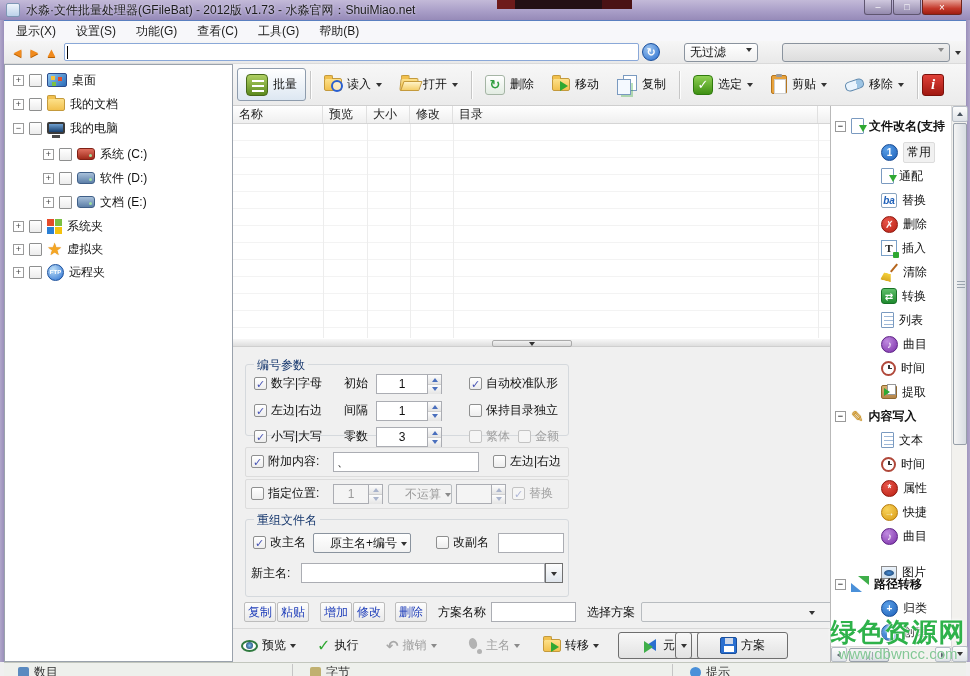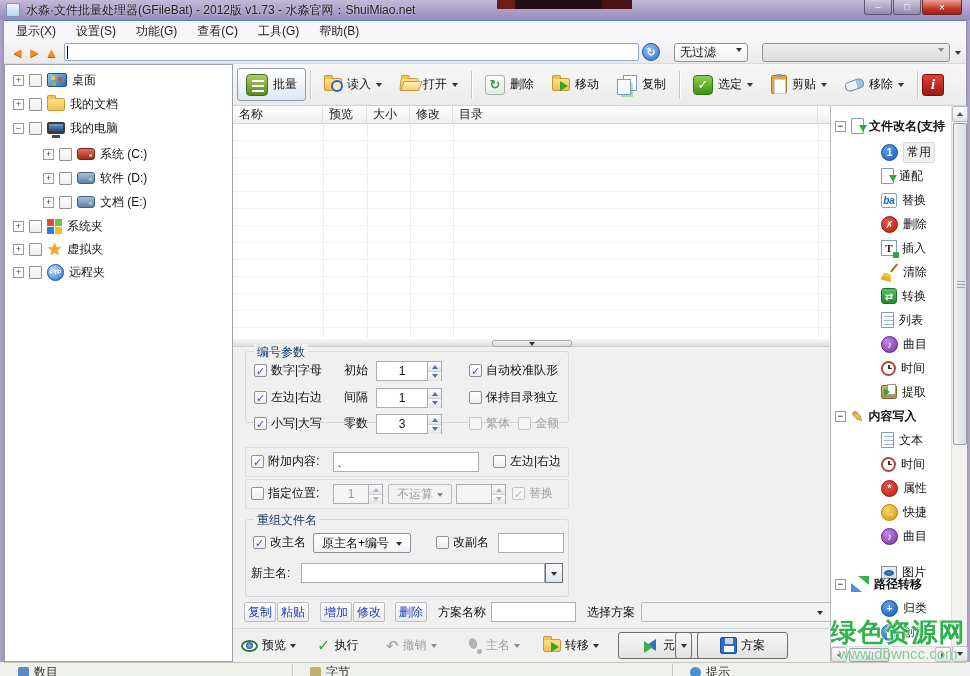--- a/index.html
+++ b/index.html
@@ -23,21 +23,21 @@
  display:flex;align-items:center;padding-left:2px}
 .menu-item{padding:0 10px;height:100%;display:flex;align-items:center;color:#1c1c1c}
 .navbar{position:absolute;left:4px;top:41px;width:962px;height:23px;background:linear-gradient(#f6f6f6,#e9e9e9);
  display:flex;align-items:center;padding:0 5px;border-bottom:1px solid #dadada}
 .nav-ar{width:17px;text-align:center;font-size:13px;color:#f08a1d;text-shadow:0 1px 0 #b55e00;cursor:default}
 .addr{width:575px;height:18px;background:#fff;border:1px solid #8aa8d8;border-radius:2px;margin-left:4px;display:flex;align-items:center;padding-left:2px}
 .caret{width:1px;height:13px;background:#000}
 .refresh{width:18px;height:18px;border-radius:50%;margin-left:3px;background:radial-gradient(circle at 35% 30%,#9cc4ee,#2a6fd0);
  border:1px solid #1a4f9c;color:#fff;font-size:11px;font-weight:bold;display:flex;align-items:center;justify-content:center}
 .combo{height:19px;border:1px solid #8a939e;border-radius:3px;background:linear-gradient(#fff,#f0f0f0);
- display:flex;align-items:flex-start;justify-content:space-between;padding:0 5px;margin-left:14px}
+ display:flex;align-items:flex-start;justify-content:space-between;padding:0 5px;margin-left:24px}
 .combo.filter{width:74px}
 .combo.gray{flex:1;background:linear-gradient(#eee,#ddd)}
 .ca{width:0;height:0;border:3.5px solid transparent;border-top:4px solid #333;margin-top:4px}
 .ca.dim{border-top-color:#8a8a8a}
 .ovf{margin-left:5px}
 
 .left-panel{position:absolute;left:4px;top:64px;width:229px;height:598px;background:#fff;border:1px solid #9aa2ac;overflow:hidden}
 .trow{position:absolute;left:0;height:24px;display:flex;align-items:center;gap:5px;padding-left:8px;white-space:nowrap}
 .trow.lv1{padding-left:38px}
 .texp{width:11px;height:11px;border:1px solid #9a9a9a;background:#fff;font-size:9px;line-height:9px;text-align:center;color:#444;flex:none}
@@ -118,21 +118,21 @@
 .spin-val{width:52px;height:20px;background:#fff;border:1px solid #abadb3;display:flex;align-items:center;justify-content:center}
 .spin.small .spin-val{width:36px}
 .spin-btns{width:14px;height:20px;display:flex;flex-direction:column;border:1px solid #abadb3;border-left:none}
 .su,.sd{flex:1;background:linear-gradient(#fdfdfd,#e4e4e4);display:flex;align-items:center;justify-content:center}
 .su::after{content:"";border:3px solid transparent;border-bottom:4px solid #4a6fbd;margin-bottom:2px}
 .sd::after{content:"";border:3px solid transparent;border-top:4px solid #4a6fbd;margin-top:2px}
 .su{border-bottom:1px solid #cfcfcf}
 .spin.dis .spin-val{background:#f4f4f4;color:#9a9a9a}
 .spin.dis .su::after{border-bottom-color:#aab4cc}.spin.dis .sd::after{border-top-color:#aab4cc}
 .mini-combo{height:20px;border:1px solid #8a939e;border-radius:2px;background:linear-gradient(#fff,#f2f2f2);
- display:inline-flex;align-items:center;justify-content:space-between;padding:0 8px;gap:4px}
+ display:inline-flex;align-items:center;justify-content:space-between;padding:0 16px;gap:4px}
 .mini-combo.dis{background:#f2f2f2;color:#9a9a9a;border-color:#b8bcc0}
 .flatbox{position:absolute;border:1px solid #dcdcdc;border-radius:2px}
 .txt{height:20px;background:#fff;border:1px solid #abadb3;display:inline-flex;align-items:center;padding:0 3px}
 .drop-btn{width:18px;height:20px;background:linear-gradient(#fdfdfd,#dfe5ec);border:1px solid #707070;display:inline-flex;align-items:center;justify-content:center}
 .mini-btn{height:20px;padding:0 3px;font-size:12px;color:#1f3eba;background:linear-gradient(#fdfdfd,#eaeaea);
  border:1px solid #bdbdbd;border-radius:2px;display:inline-flex;align-items:center}
 
 .actionbar{position:absolute;left:0;top:522px;width:597px;height:34px;background:#f0f0f0;border-top:1px solid #d8d8d8}
 .abtn{position:absolute;top:3px;height:27px;display:flex;align-items:center;gap:4px;white-space:nowrap}
 .abtn.boxed{border:1px solid #6e6e6e;border-radius:3px;background:linear-gradient(#f8f8f8,#e2e2e2);padding:0 22px}
@@ -392,21 +392,21 @@
       <div class="vline" style="left:585px"></div>
     </div>
     <div class="splitter">
       <div class="split-btn">
           <span class="ca"></span>
         </div>
     </div>
 
     <div class="params">
 
-      <div class="grp" style="left:12px;top:4px;width:324px;height:72px">
+      <div class="grp" style="left:12px;top:17px;width:324px;height:72px">
         <span class="grp-title">编号参数</span>
         <div class="prow" style="left:8px;top:10px">
           <span class="cb checked">
               <span class="cm">✓</span>
             </span>
           <span class="cb-lbl">数字|字母</span>
         </div>
         <div class="prow" style="left:98px;top:10px">
             <span>初始</span>
           </div>

